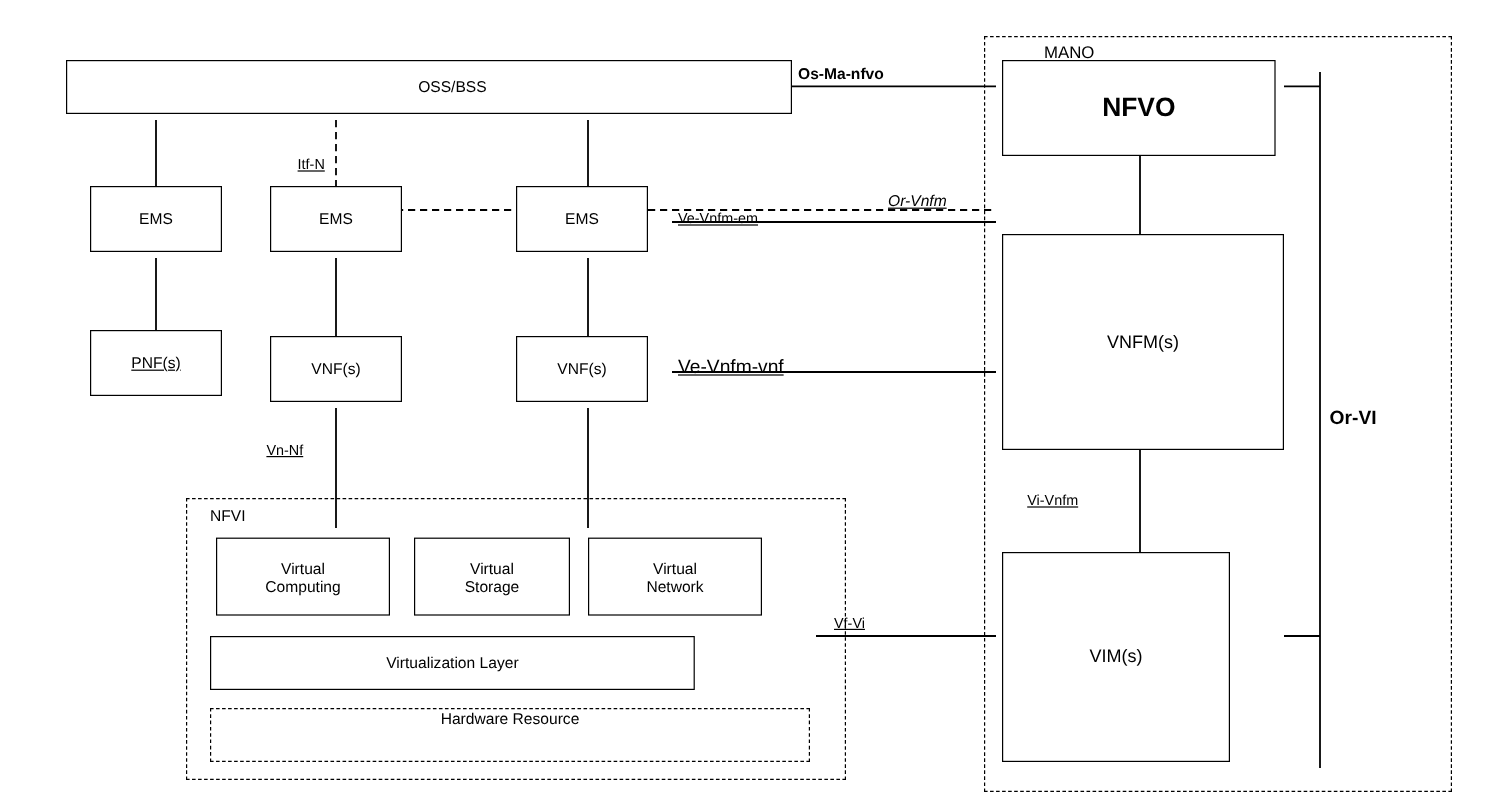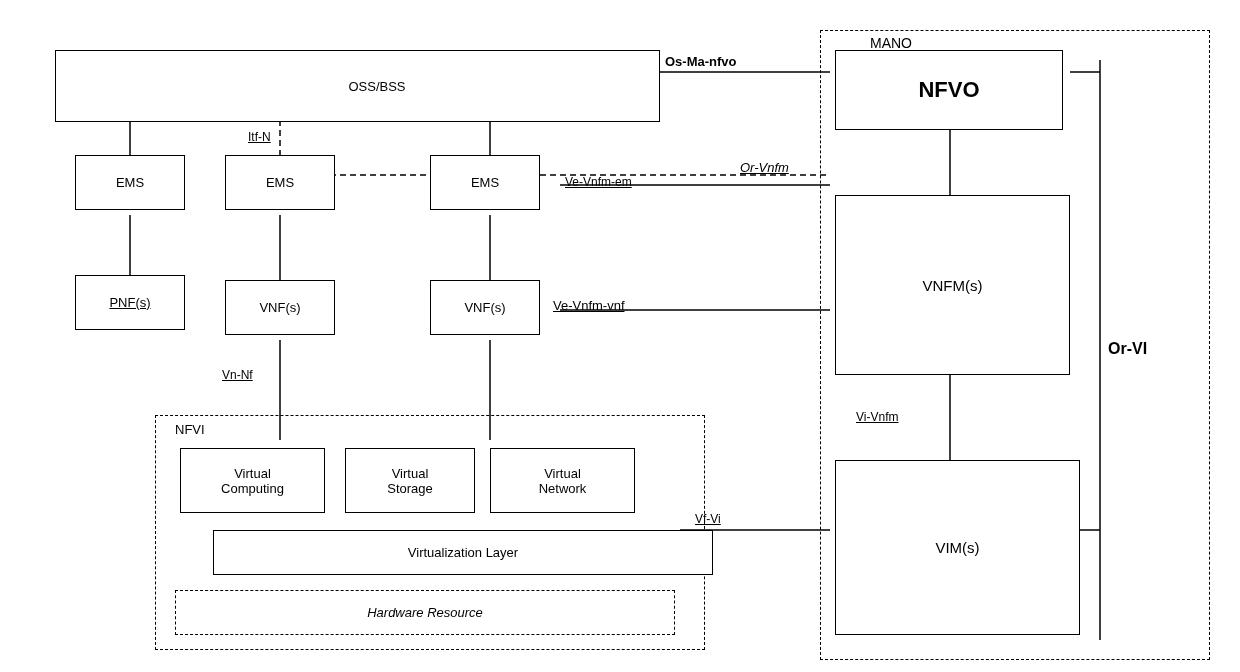--- a/index.html
+++ b/index.html
@@ -26,25 +26,23 @@
       align-items: center;
       justify-content: center;
       text-align: center;
       font-size: 13px;
     }
     .box-dashed {
       position: absolute;
       border: 1.5px dashed #000;
       background: transparent;
       display: flex;
-      align-items: center;
       justify-content: center;
       text-align: center;
       font-size: 13px;
-      font-style: italic;
     }
     .label {
       position: absolute;
       font-size: 13px;
       background: transparent;
     }
     .label-bold {
       position: absolute;
       font-size: 15px;
       font-weight: bold;
@@ -115,25 +113,25 @@
   <span class="label" style="left:870px; top:35px; font-size:14px;">MANO</span>
 
   <div class="box" style="left:835px; top:50px; width:228px; height:80px;">
     <span style="font-size:22px; font-weight:bold;">NFVO</span>
   </div>
 
   <div class="box" style="left:835px; top:195px; width:235px; height:180px;">
     <span style="font-size:15px;">VNFM(s)</span>
   </div>
 
-  <div class="box" style="left:835px; top:460px; width:245px; height:175px;">
+  <div class="box" style="left:835px; top:460px; width:190px; height:175px;">
     <span style="font-size:15px;">VIM(s)</span>
   </div>
 
-  <div class="box" style="left:55px; top:50px; width:605px; height:72px;padding-left:39px;">
+  <div class="box" style="left:55px; top:50px; width:605px; height:45px;padding-left:39px;">
     <span>OSS/BSS</span>
   </div>
 
   <div class="box" style="left:75px; top:155px; width:110px; height:55px;">
     <span>EMS</span>
   </div>
 
   <div class="box" style="left:75px; top:275px; width:110px; height:55px;text-decoration:underline;">
     <span>PNF(s)</span>
   </div>
@@ -165,37 +163,37 @@
   <div class="box" style="left:345px; top:448px; width:130px; height:65px; white-space:pre-line;">
     <span style="white-space:pre-line; text-align:center;">Virtual
 Storage</span>
   </div>
 
   <div class="box" style="left:490px; top:448px; width:145px; height:65px; white-space:pre-line;">
     <span style="white-space:pre-line; text-align:center;">Virtual
 Network</span>
   </div>
 
-  <div class="box" style="left:175px; top:530px; width:500px; height:45px;margin-left:38px;">
+  <div class="box" style="left:175px; top:530px; width:404px; height:45px;">
     <span>Virtualization Layer</span>
   </div>
 
   <div class="box-dashed" style="left:175px; top:590px; width:500px; height:45px;">
     <span>Hardware Resource</span>
   </div>
 
   <span class="label-bold" style="left:665px; top:54px; font-weight:bold; font-size:13px;">Os-Ma-nfvo</span>
 
   <span class="label" style="left:740px; top:160px; font-style:italic; font-weight:normal; font-size:13px; text-decoration:underline;">Or-Vnfm</span>
 
   <span class="label-underline" style="left:248px; top:130px; font-size:12px;">Itf-N</span>
 
   <span class="label-underline" style="left:565px; top:175px; font-size:12px;">Ve-Vnfm-em</span>
 
-  <span class="label-underline" style="left:553px; top:298px; font-size:13px;">Ve-Vnfm-vnf</span>
+  <span class="label-underline" style="left:565px; top:298px; font-size:16px;">Ve-Vnfm-vnf</span>
 
   <span class="label-underline" style="left:222px; top:368px; font-size:12px;">Vn-Nf</span>
 
   <span class="label-underline" style="left:856px; top:410px; font-size:12px;">Vi-Vnfm</span>
 
   <span class="label-underline" style="left:695px; top:512px; font-size:12px;">Vf-Vi</span>
 
   <span class="label-bold" style="left:1108px; top:340px; font-size:16px; font-weight:bold;">Or-VI</span>
 
 </div>

